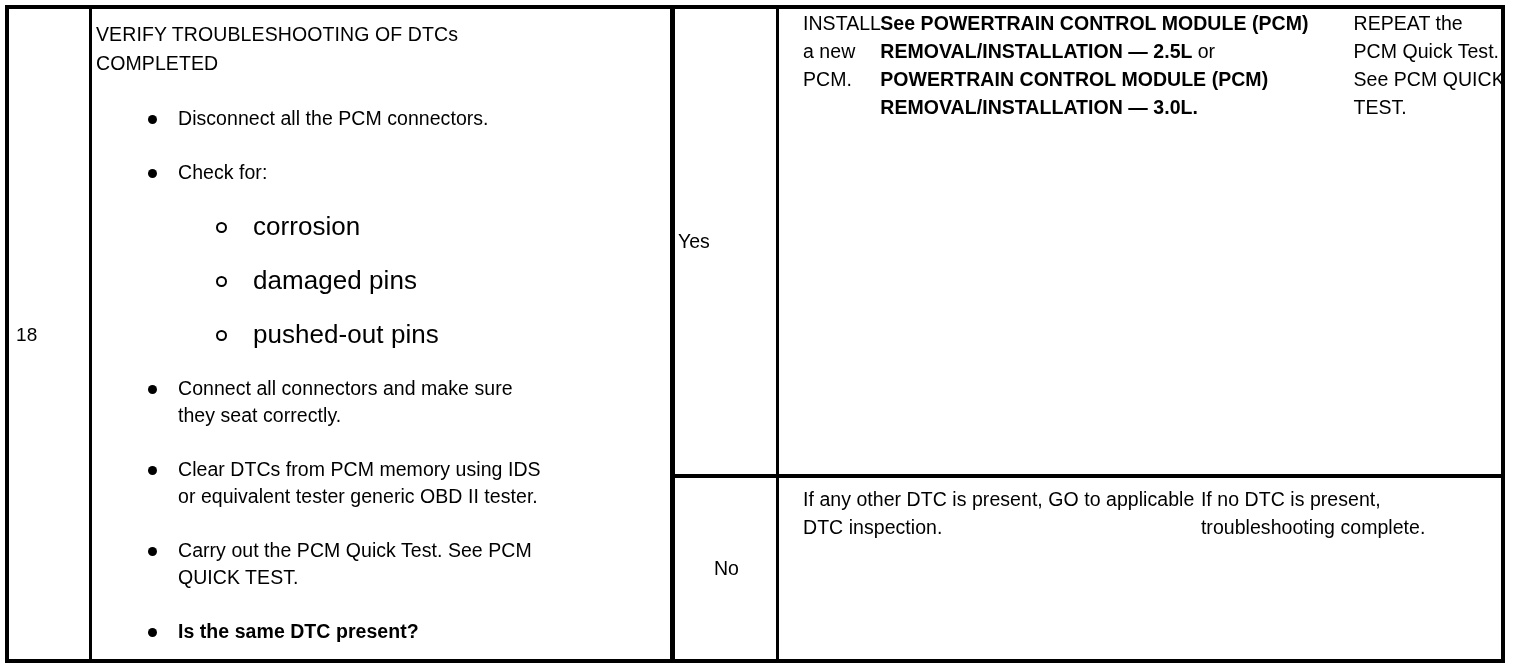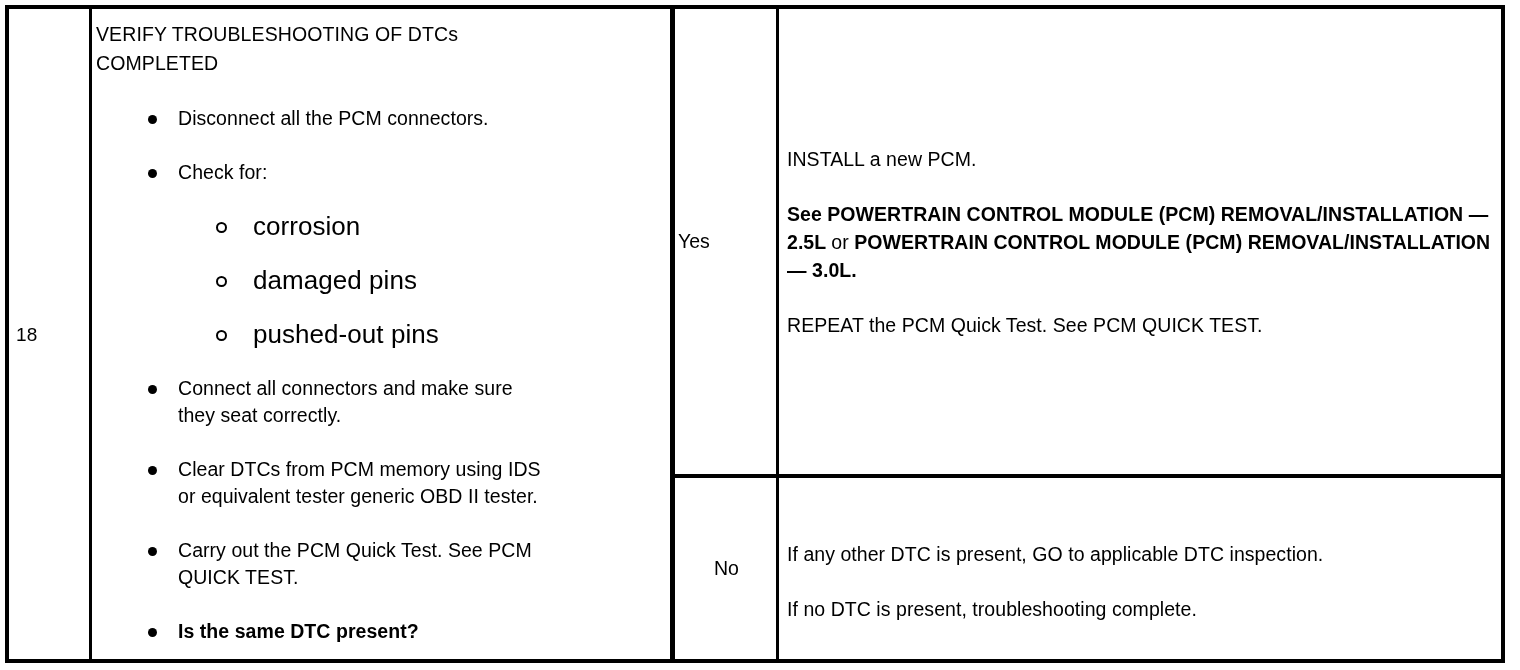--- a/index.html
+++ b/index.html
@@ -156,23 +156,23 @@
     line-height: 1;
     padding-left: 3px;
   }
 
   
   .action-cell {
     position: absolute;
     left: 770px;
     width: 726px;
     box-sizing: border-box;
-    padding-left: 8px;
+    padding-left: 24px;
     display: flex;
-    flex-direction: column;
+    flex-direction: row;
     justify-content: center;
   }
   .action-yes { top: 0;     height: 465px; }
   .action-no  { top: 476px; height: 192px; }
 
   .action-para {
     font-size: 19.5px;
     line-height: 28px;
     letter-spacing: 0.05px;
     margin: 0 0 27px 0;

